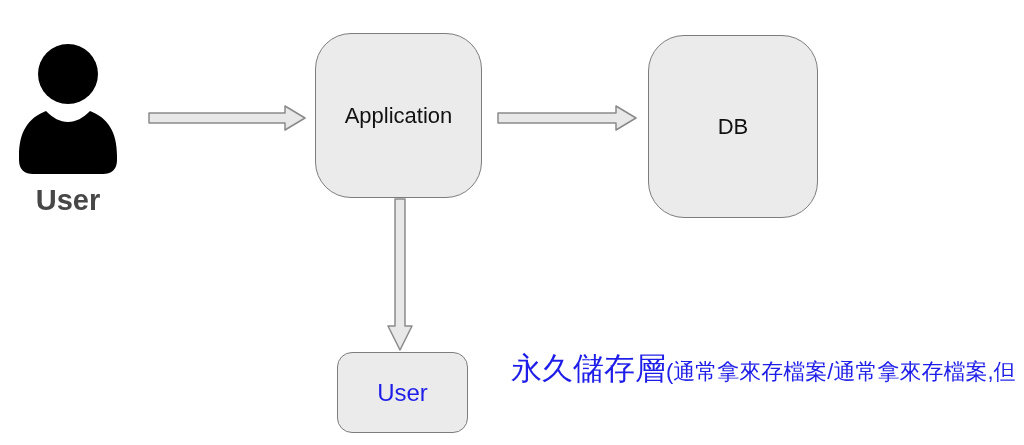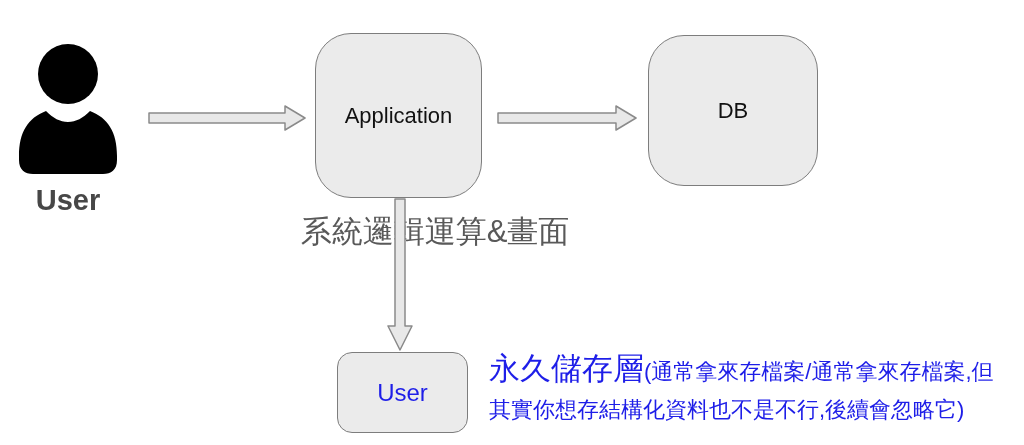--- a/index.html
+++ b/index.html
@@ -42,31 +42,31 @@
   .box{
     background:var(--box-fill);
     border:1.5px solid var(--box-border);
     display:flex;flex-direction:column;
     align-items:center;justify-content:center;
     color:var(--box-text);
     text-align:center;
     gap:30px;
   }
   .box-app{left:315px;top:33px;width:167px;height:165px;border-radius:36px;font-size:22px;line-height:31px;}
-  .box-db{left:648px;top:35px;width:170px;height:151px;border-radius:36px;font-size:22px;line-height:31px;}
+  .box-db{left:648px;top:35px;width:170px;height:183px;border-radius:36px;font-size:22px;line-height:31px;}
   .box-disk{left:337px;top:352px;width:131px;height:81px;border-radius:15px;font-size:24px;z-index:1;}
   .box-disk .disk-label{color:var(--note-text);}
   .caption{
     left:285px;top:211px;width:300px;
     text-align:center;font-size:31px;color:var(--caption-text);
     z-index:1;white-space:nowrap;
   }
   .note{left:489px;top:349px;width:530px;color:var(--note-text);}
   .note-line1{line-height:40px;white-space:nowrap;}
-  .note-big{font-size:31px;}
+  .note-big{font-size:31px;margin-left:22px;}
   .note-small{font-size:22px;}
   .note-line2{line-height:31px;white-space:nowrap;}
 </style>
 </head>
 <body>
 
 <div class="canvas">
 
   <svg class="abs user-icon" viewBox="0 0 104 132" aria-hidden="true">
     <circle cx="52" cy="30" r="30"></circle>
@@ -83,30 +83,28 @@
   </div>
 
   <svg class="abs arrow arrow-2" width="142" height="28" viewBox="0 0 142 28" aria-hidden="true">
     <polygon points="1,9 119,9 119,2 139,14 119,26 119,19 1,19"></polygon>
   </svg>
 
   <div class="abs box box-db">
     <div>DB</div>
   </div>
 
-  <div class="abs caption">系統邏輯運算&amp;畫面</div>
 
   <svg class="abs arrow arrow-down" width="28" height="154" viewBox="0 0 28 154" aria-hidden="true">
     <polygon points="9,1 19,1 19,128 26,128 14,152 2,128 9,128"></polygon>
   </svg>
 
   <div class="abs box box-disk">
     <span class="disk-label">User</span>
   </div>
 
   <div class="abs note">
     <div class="note-line1">
       <span class="note-big">永久儲存層</span><span class="note-small">(通常拿來存檔案/通常拿來存檔案,但</span>
     </div>
-    <div class="note-small note-line2">其實你想存結構化資料也不是不行,後續會忽略它)</div>
   </div>
 
 </div>
 
 </body></html>

